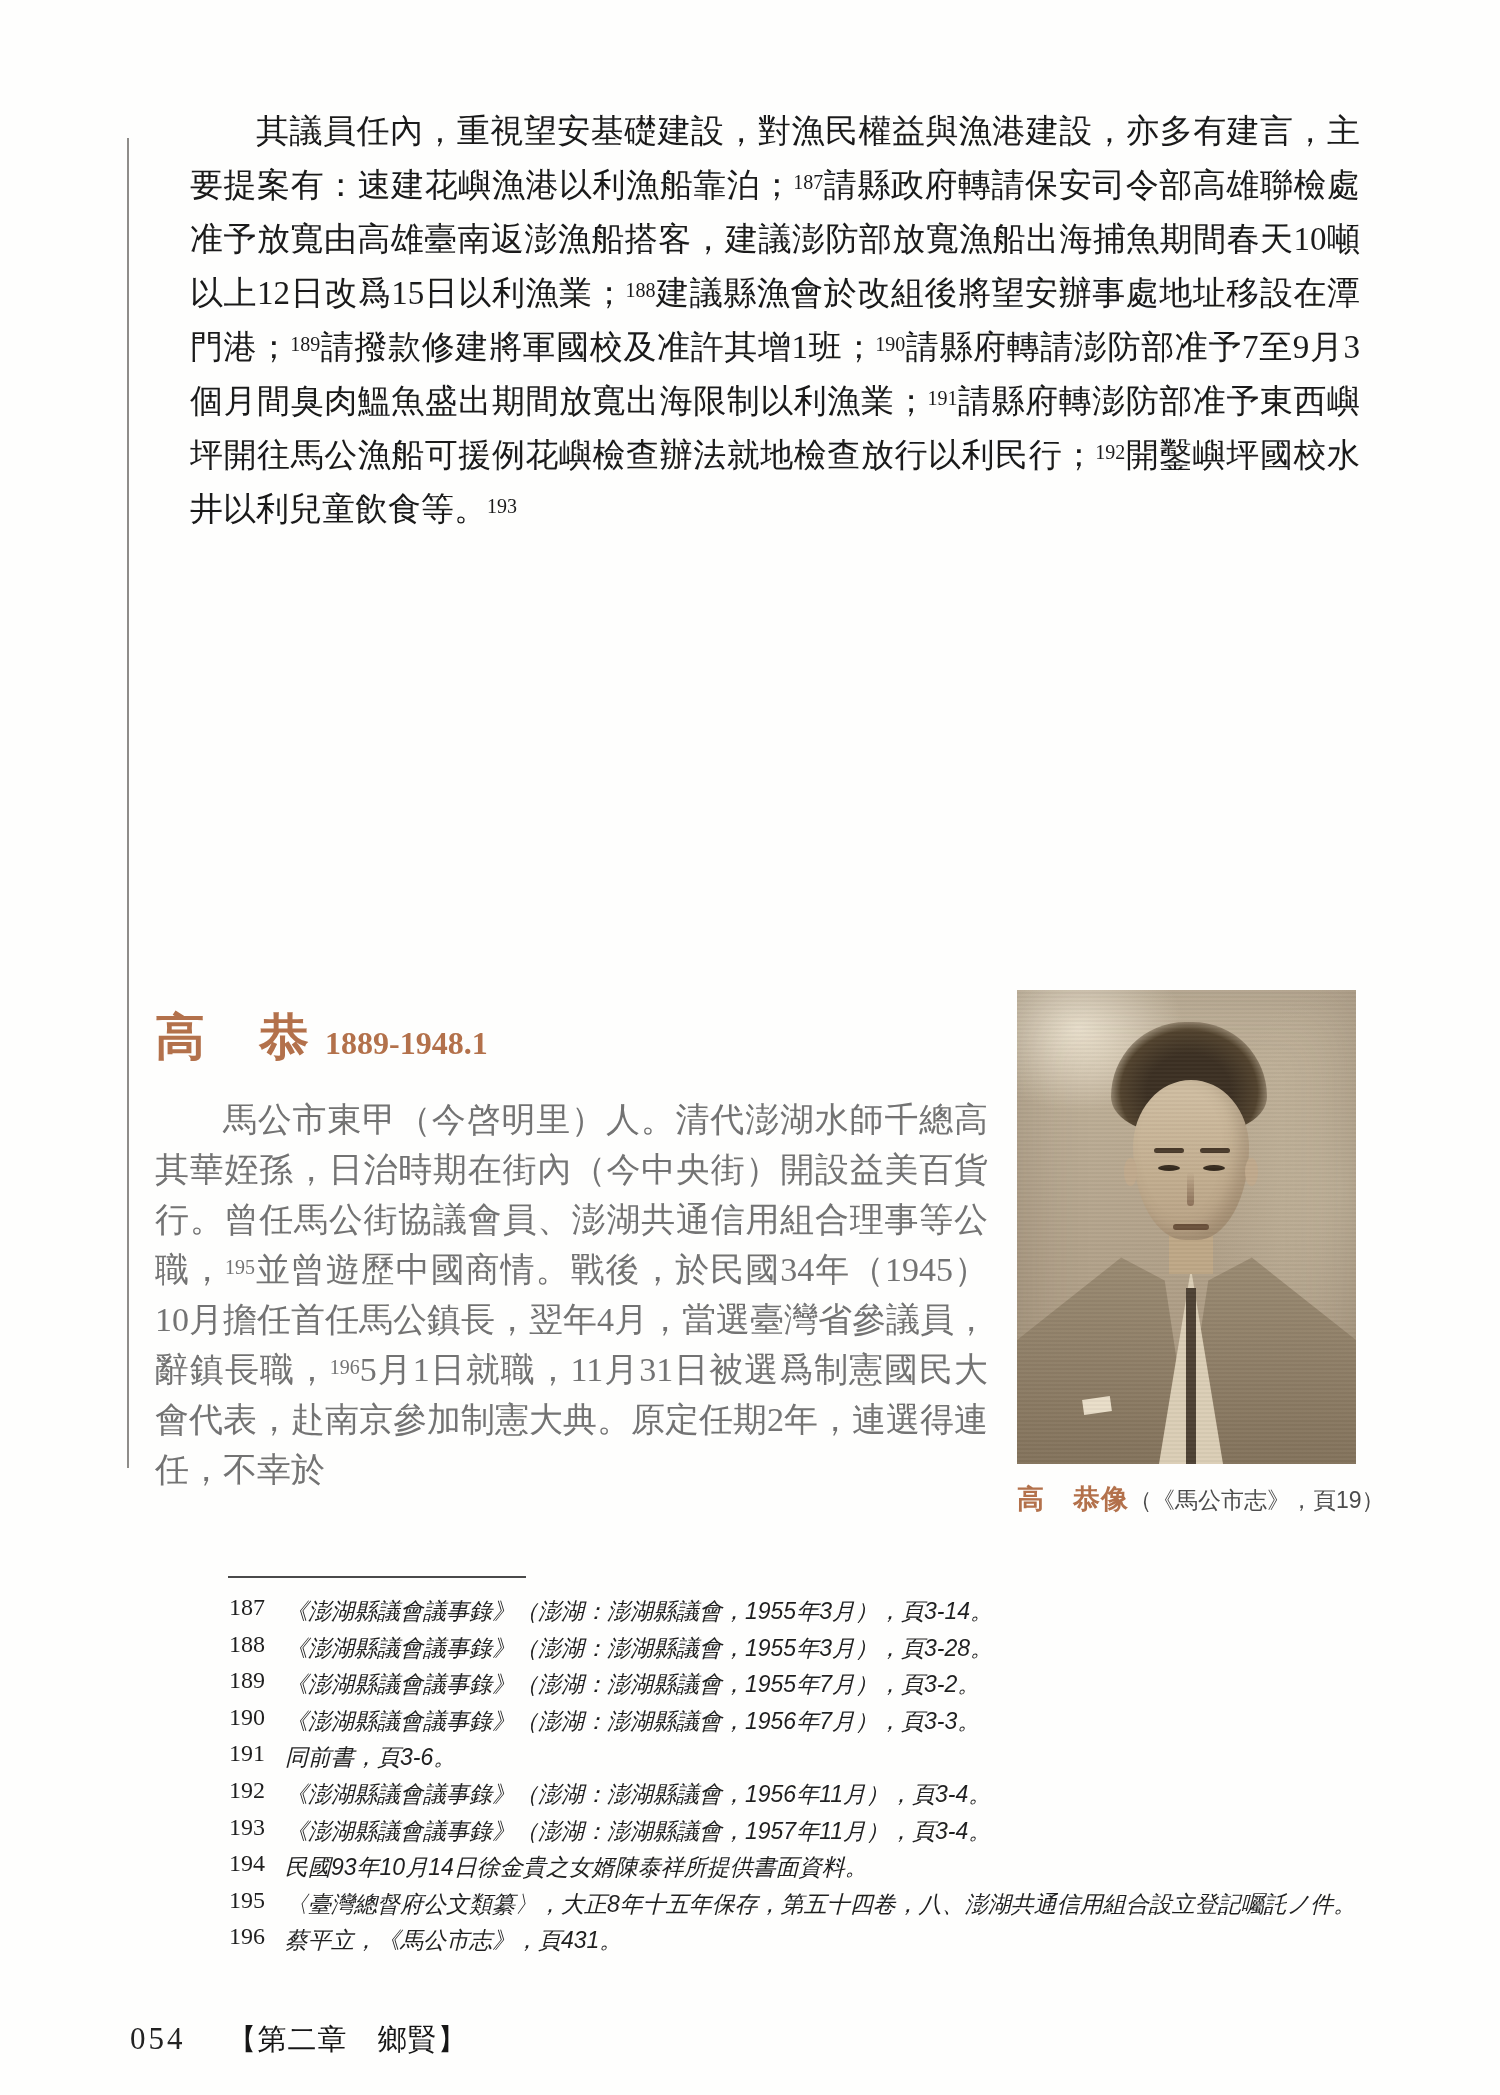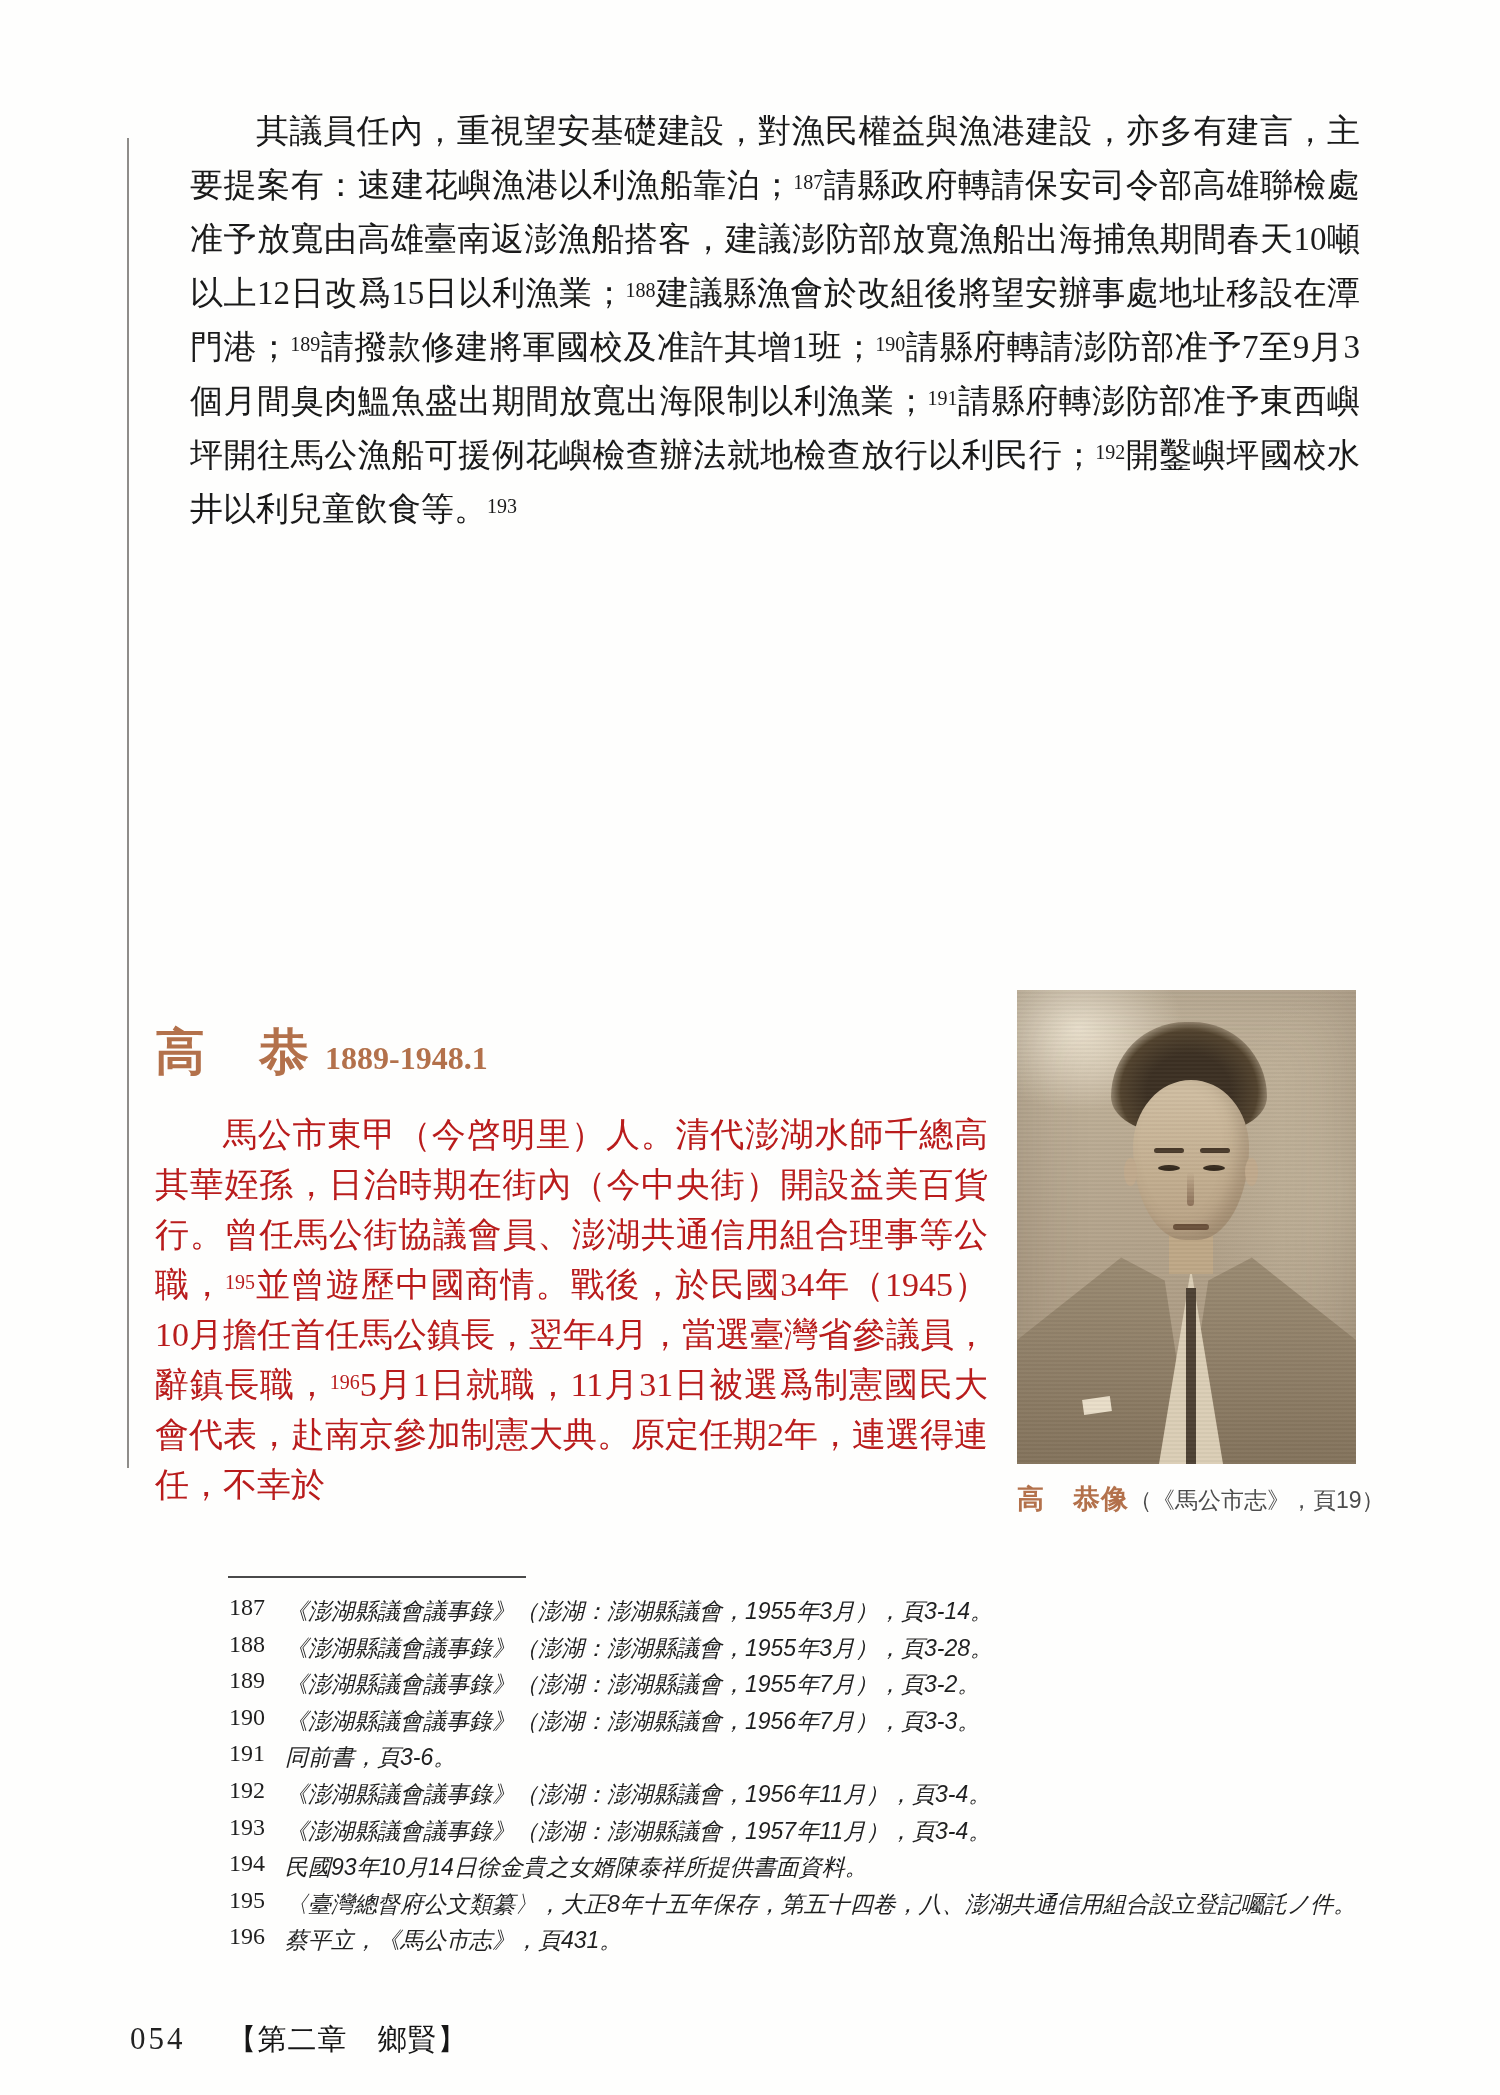--- a/index.html
+++ b/index.html
@@ -12,24 +12,24 @@
 
   .margin-rule{position:absolute;left:127px;top:138px;width:2px;height:1330px;background:#8f8d8a;}
 
   
   .main-text{position:absolute;left:190px;top:104px;width:1170px;}
   .p-body{font-size:33px;line-height:54px;text-align:justify;text-indent:66px;margin:0;color:#1a1a1a;}
   .p-body sup,.p-bio sup{font-size:20px;line-height:0;vertical-align:7px;}
 
   
   .profile{position:absolute;left:155px;top:1003px;width:833px;}
-  .heading{margin:16px 0 24px 0;}
+  .heading{margin:1px 0 24px 0;}
   .person-name{font-size:50px;font-weight:700;color:var(--accent);letter-spacing:2px;}
   .person-dates{font-size:32px;color:var(--accent);margin-left:14px;}
-  .p-bio{font-size:34px;line-height:50px;text-align:justify;text-indent:68px;margin:0;color:#b91c1c;}
+  .p-bio{font-size:34px;line-height:50px;text-align:justify;text-indent:68px;margin:0;color:#737373;}
 
   
   .figure{position:absolute;left:1006px;top:979px;width:340px;}
   .photo{
     position:relative;width:339px;height:474px;overflow:hidden;
     background:
       radial-gradient(ellipse 150px 120px at 18% 8%, rgba(240,231,212,.95), rgba(240,231,212,0) 70%),
       radial-gradient(ellipse 190px 300px at 96% 42%, rgba(198,184,160,.85), rgba(198,184,160,0) 70%),
       radial-gradient(ellipse 280px 210px at 50% 108%, rgba(110,93,72,.45), rgba(110,93,72,0) 78%),
       linear-gradient(165deg,#c6b8a1 0%,#b3a38b 50%,#a3937b 100%);

